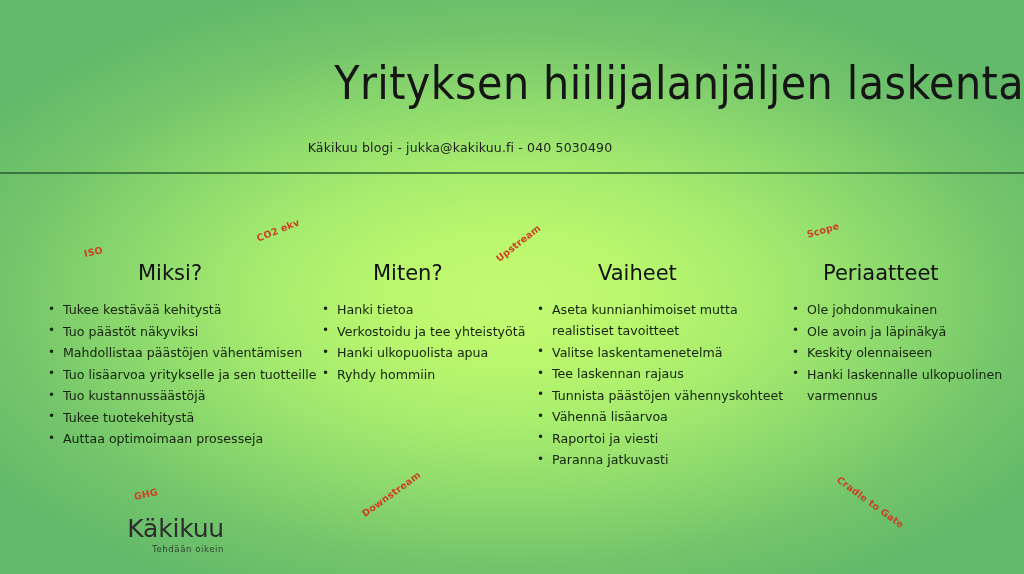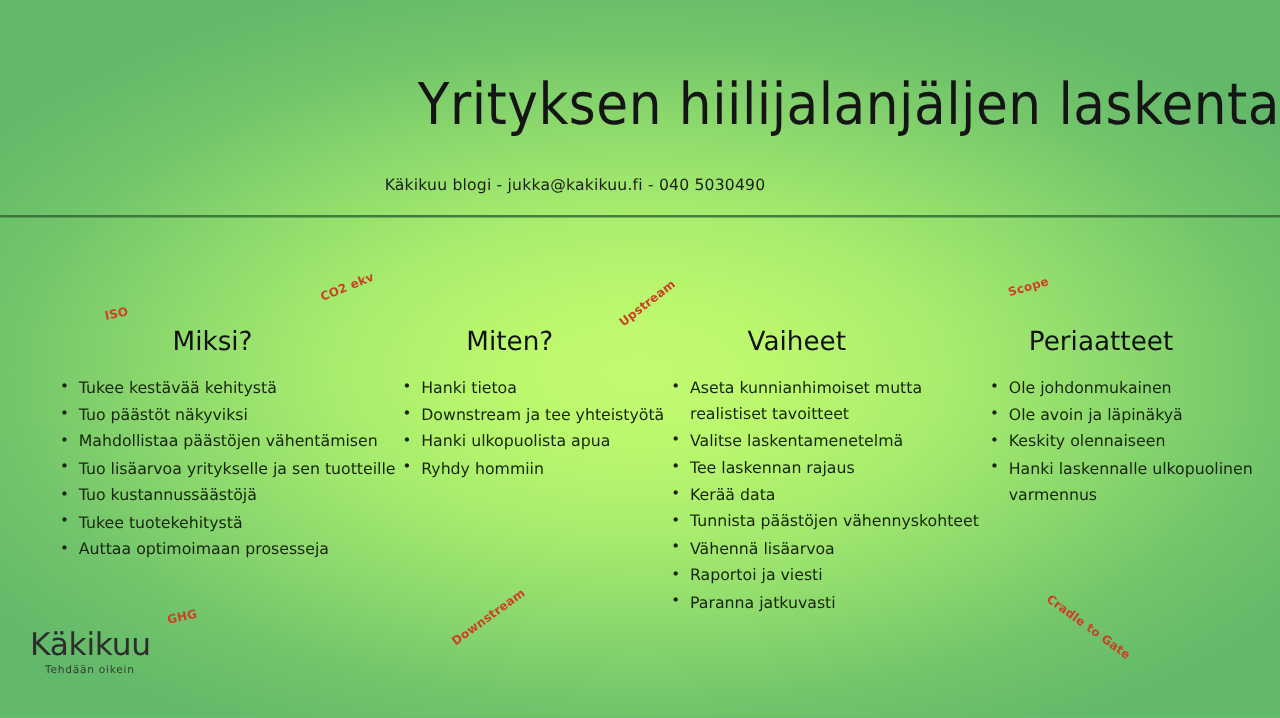--- a/index.html
+++ b/index.html
@@ -137,22 +137,23 @@
     color: #cc4125;
     white-space: nowrap;
     letter-spacing: 0.2px;
     transform-origin: left center;
   }
 
   
   .logo {
     position: absolute;
     left: 24px;
-    top: 503px;
+    top: 516px;
     width: 200px;
+    text-align: right;
   }
   .logo-name {
     font-size: 25px;
     font-weight: 400;
     color: #2d2d2d;
     font-family: "DejaVu Sans", sans-serif;
     line-height: 1;
     letter-spacing: -0.2px;
   }
   .logo-tagline {
@@ -185,32 +186,31 @@
           <li>Tuo lisäarvoa yritykselle ja sen tuotteille</li>
           <li>Tuo kustannussäästöjä</li>
           <li>Tukee tuotekehitystä</li>
           <li>Auttaa optimoimaan prosesseja</li>
         </ul>
       </div>
       <div class="column" id="col-1">
         <div class="col-heading">Miten?</div>
         <ul class="col-list">
           <li>Hanki tietoa</li>
-          <li>Downstream ja tee yhteistyötä</li>
+          <li>Verkostoidu ja tee yhteistyötä</li>
           <li>Hanki ulkopuolista apua</li>
           <li>Ryhdy hommiin</li>
         </ul>
       </div>
       <div class="column" id="col-2">
         <div class="col-heading">Vaiheet</div>
         <ul class="col-list">
           <li>Aseta kunnianhimoiset mutta realistiset tavoitteet</li>
           <li>Valitse laskentamenetelmä</li>
           <li>Tee laskennan rajaus</li>
-          <li>Kerää data</li>
           <li>Tunnista päästöjen vähennyskohteet</li>
           <li>Vähennä lisäarvoa</li>
           <li>Raportoi ja viesti</li>
           <li>Paranna jatkuvasti</li>
         </ul>
       </div>
       <div class="column" id="col-3">
         <div class="col-heading">Periaatteet</div>
         <ul class="col-list">
           <li>Ole johdonmukainen</li>

